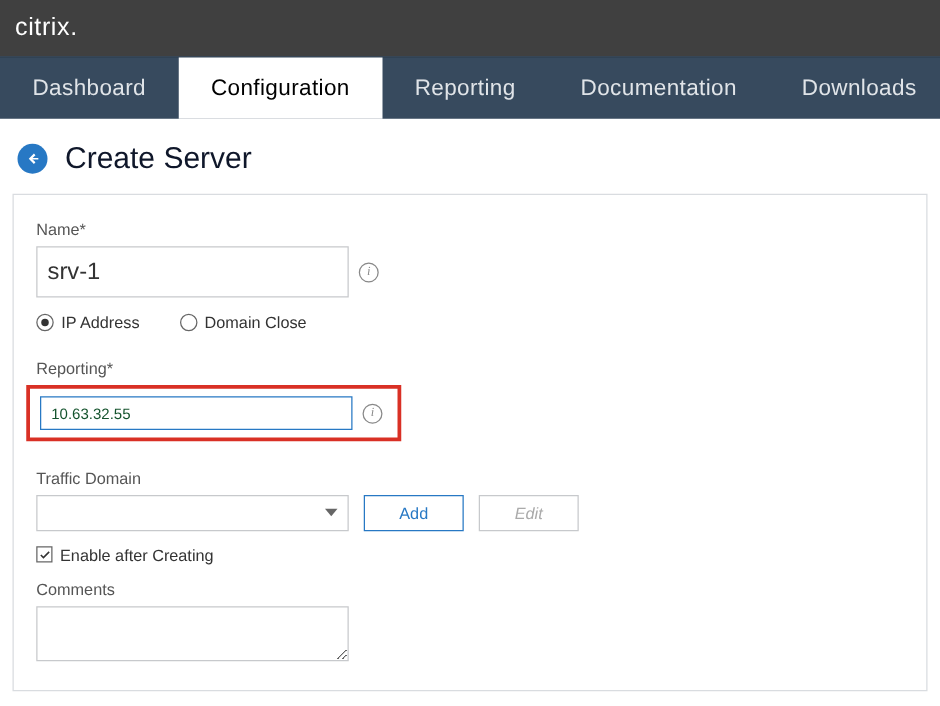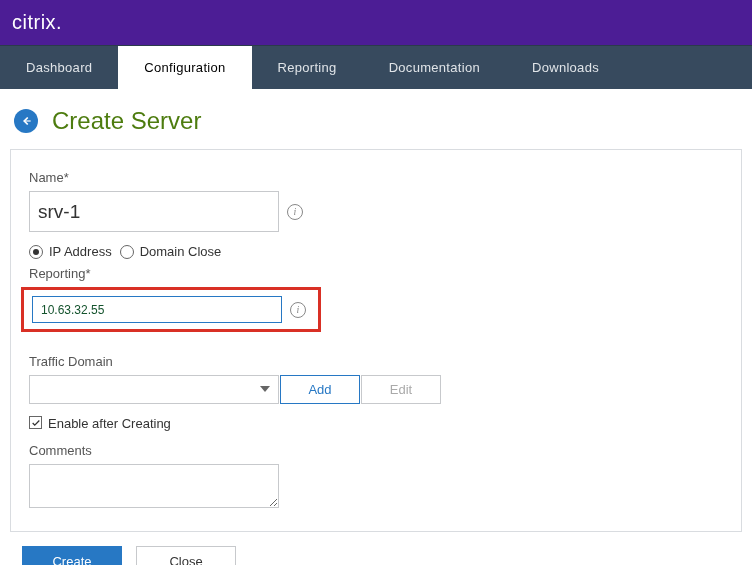--- a/index.html
+++ b/index.html
@@ -1,56 +1,56 @@
 <!DOCTYPE html>
 <html><head>
   <meta charset="utf-8">
   <style>
     * { box-sizing: border-box; margin: 0; padding: 0; }
     body { font-family: -apple-system, BlinkMacSystemFont, "Segoe UI", Arial, sans-serif; font-size: 13px; color: #333; background: #fff; width: 752px; }
     
-    .header { background: #4c1d95; color: #fff; display: flex; align-items: center; height: 45px; padding: 0 12px; gap: 26px; }
+    .header { background: #404040; color: #fff; display: flex; align-items: center; height: 45px; padding: 0 12px; gap: 26px; }
     .logo { font-size: 20px; letter-spacing: 0.5px; font-weight: 300; margin-right: 14px; }
     .logo b { font-weight: 400; }
     .product { font-size: 17px; font-weight: 400; }
     
     .nav { background: #374a5e; display: flex; border-top: 1px solid #2b3b4b; }
-    .nav-tab { color: #e0e4e8; padding: 14px 26px; font-size: 13px; cursor: pointer; letter-spacing: 0.3px; }
+    .nav-tab { color: #e0e4e8; padding: 14px 26px; font-size: 18px; cursor: pointer; letter-spacing: 0.3px; }
     .nav-tab.active { background: #fff; color: #000000; }
     
     .page-title-row { display: flex; align-items: center; padding: 18px 14px 14px; }
     .back-icon { width: 24px; height: 24px; border-radius: 50%; background: #2778c4; color: #fff; display: flex; align-items: center; justify-content: center; cursor: pointer; margin-right: 14px; }
     .back-icon svg { width: 14px; height: 14px; }
-    .page-title { font-size: 24px; color: #4d7c0f; font-weight: 400; }
+    .page-title { font-size: 24px; color: #0f172a; font-weight: 400; }
     
     .form-panel { border: 1px solid #d9dce0; margin: 0 10px; padding: 20px 18px; }
     
     .field-label { color: #555; font-size: 13px; margin-bottom: 6px; }
     .req::after { content: "*"; }
     
     .text-input { width: 250px; height: 41px; border: 1px solid #c7c9cc; padding: 0 8px; font-size: 19px; color: #333; }
     .input-row { display: flex; align-items: center; gap: 8px; margin-bottom: 12px; }
     
     .info-icon { width: 16px; height: 16px; border: 1px solid #888; border-radius: 50%; display: inline-flex; align-items: center; justify-content: center; font-size: 10px; color: #888; font-style: italic; font-family: Georgia, serif; cursor: help; }
     
-    .radio-row { display: flex; align-items: center; gap: 8px; margin-bottom: 7px; }
+    .radio-row { display: flex; align-items: center; gap: 32px; margin-bottom: 22px; }
     .radio-item { display: flex; align-items: center; gap: 6px; cursor: pointer; }
     .radio-circle { width: 14px; height: 14px; border: 1px solid #666; border-radius: 50%; display: flex; align-items: center; justify-content: center; }
     .radio-circle.checked::after { content: ""; width: 6px; height: 6px; background: #333; border-radius: 50%; }
     
     .highlight-box { border: 3px solid #d93025; padding: 6px 8px; margin: 0 -8px 22px; display: inline-flex; align-items: center; gap: 8px; width: 300px;}
     .highlight-box .ip-input { width: 250px; height: 27px; border: 1px solid #2778c4; padding: 0 8px; font-size: 12px; color: #14532d; }
     
     .select { width: 250px; height: 29px; border: 1px solid #c7c9cc; padding: 0 8px; font-size: 13px; appearance: none; background: #fff; position: relative; }
     .select-wrap { position: relative; display: inline-block; }
     .select-wrap::after { content: ""; position: absolute; right: 9px; top: 11px; width: 0; height: 0; border-left: 5px solid transparent; border-right: 5px solid transparent; border-top: 6px solid #666; pointer-events: none; }
     
     .btn-secondary { width: 80px; height: 29px; border: 1px solid #2778c4; background: #fff; color: #2778c4; font-size: 13px; cursor: pointer; }
-    .btn-disabled { width: 80px; height: 29px; border: 1px solid #c7c9cc; background: #fff; color: #aaa; font-size: 13px; cursor: not-allowed; }
-    .td-row { display: flex; align-items: center; gap: 1px; margin-bottom: 12px; }
+    .btn-disabled { width: 80px; height: 29px; border: 1px solid #c7c9cc; background: #fff; color: #aaa; font-size: 13px; cursor: not-allowed; font-style: italic; }
+    .td-row { display: flex; align-items: center; gap: 12px; margin-bottom: 12px; }
     
     .checkbox-row { display: flex; align-items: flex-start; gap: 6px; margin: 4px 0 12px; }
     .checkbox { width: 13px; height: 13px; border: 1px solid #666; display: flex; align-items: center; justify-content: center; cursor: pointer; }
     .checkbox.checked svg { width: 10px; height: 10px; }
     
     textarea.comments { width: 250px; height: 44px; border: 1px solid #c7c9cc; padding: 6px 8px; font-size: 13px; resize: vertical; font-family: inherit; }
     
     .footer { display: flex; gap: 14px; padding: 14px 22px 20px; }
     .btn-primary { width: 100px; height: 30px; background: #2778c4; border: 1px solid #2778c4; color: #fff; font-size: 13px; cursor: pointer; }
     .btn-neutral { width: 100px; height: 30px; background: #fff; border: 1px solid #c7c9cc; color: #333; font-size: 13px; cursor: pointer; }

